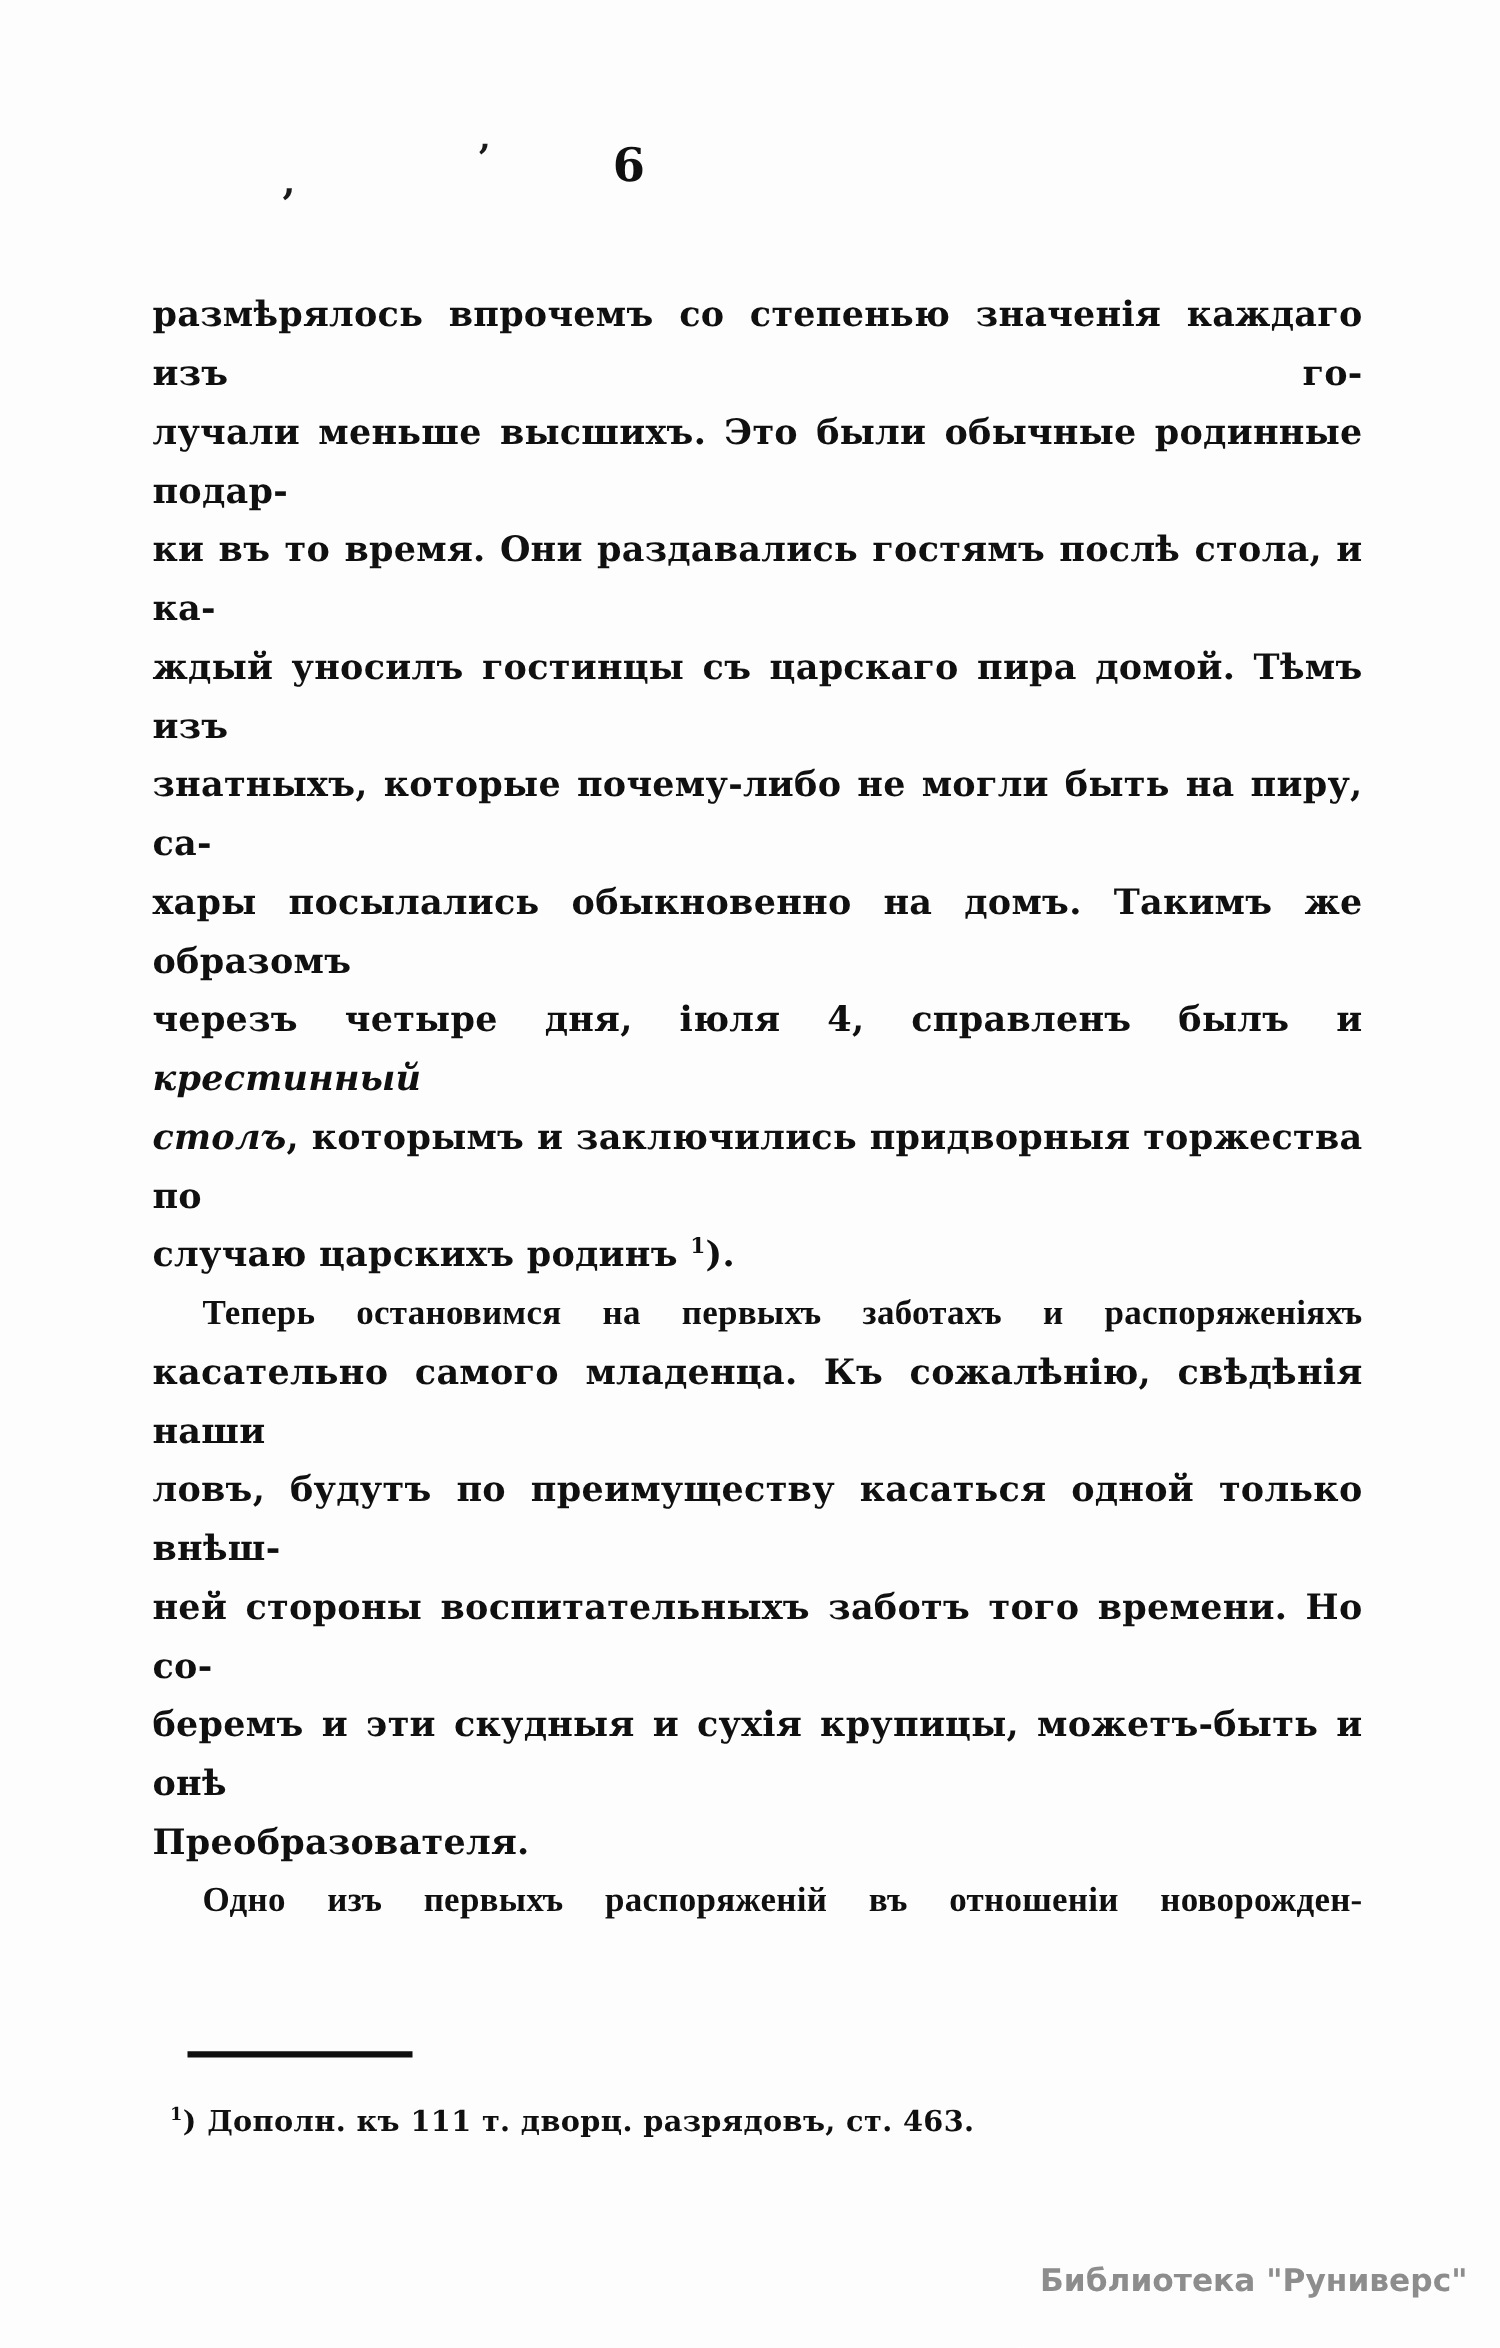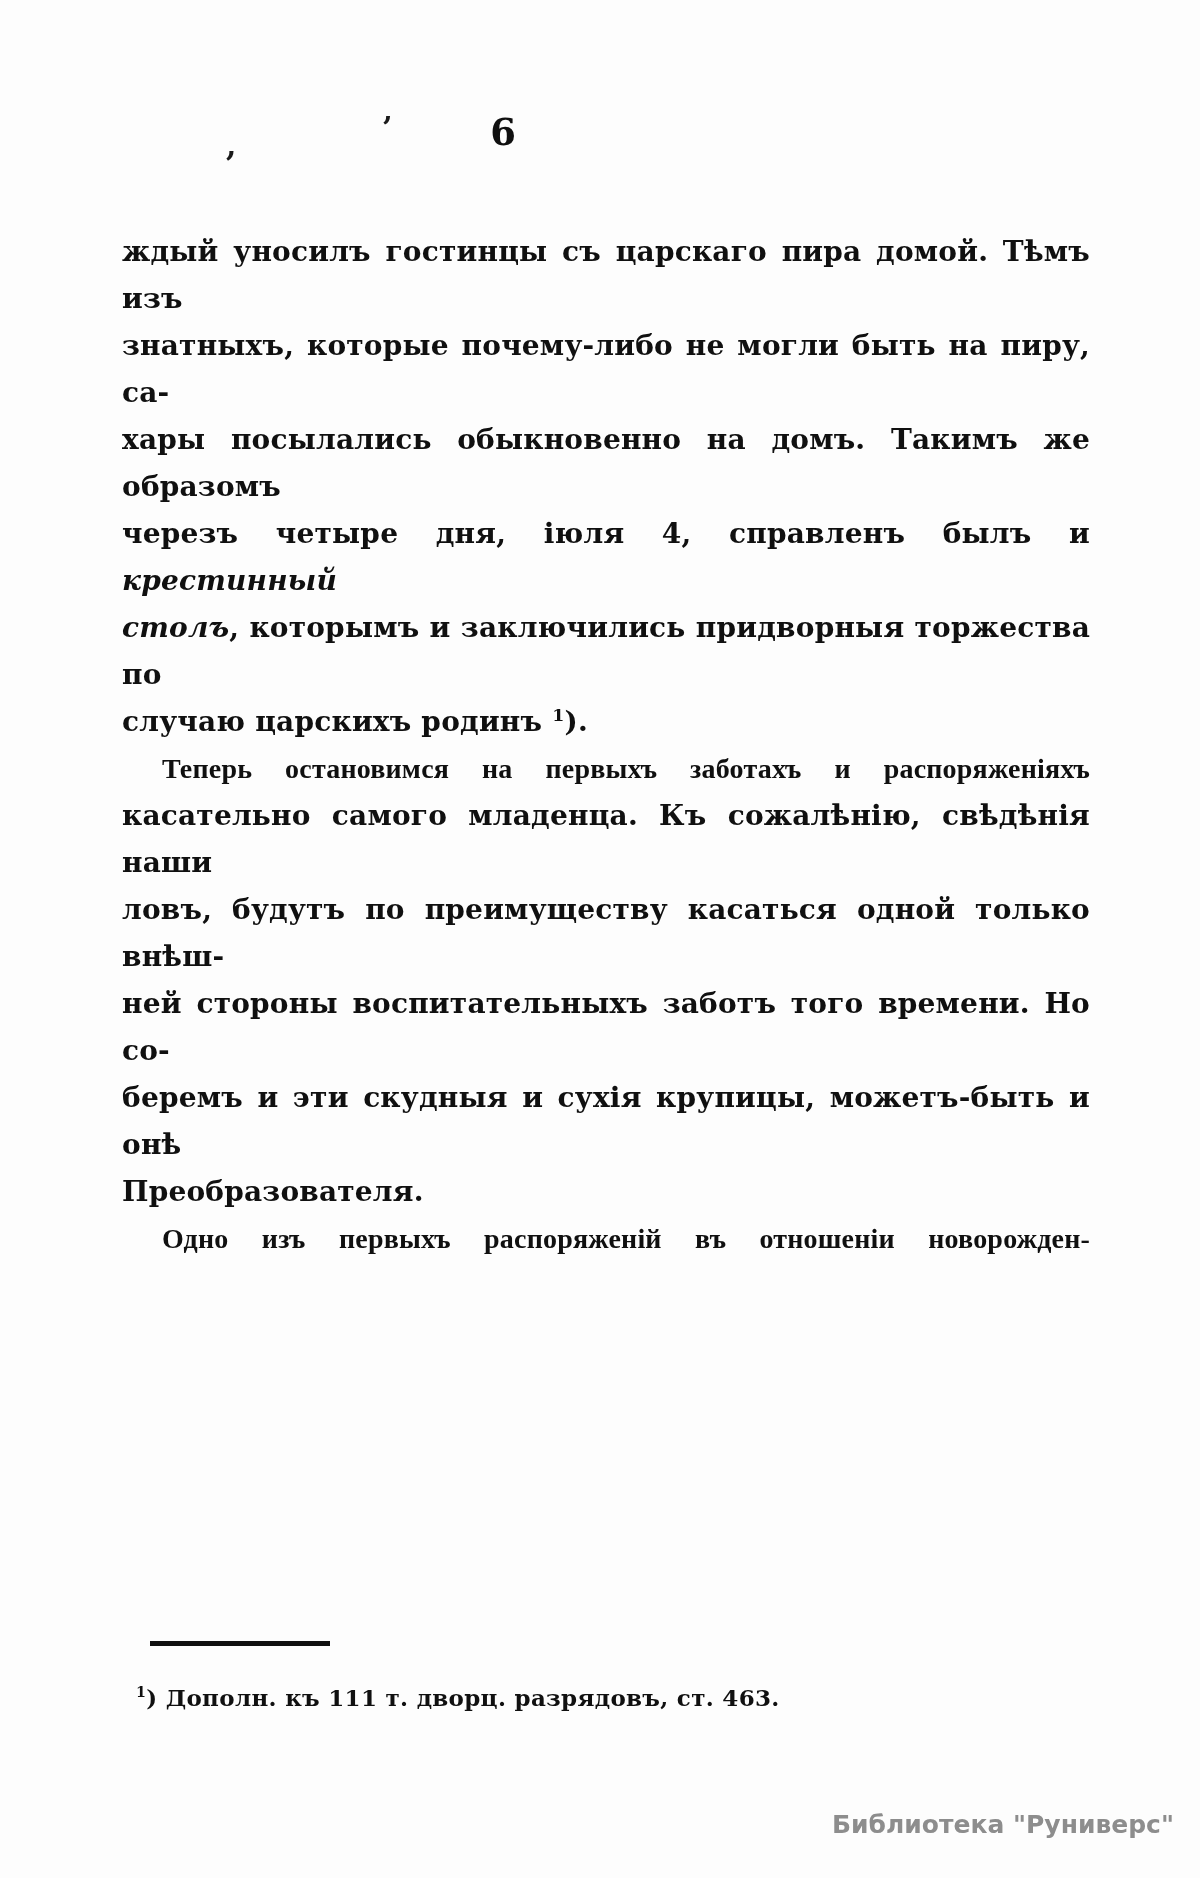--- a/index.html
+++ b/index.html
@@ -74,20 +74,23 @@
 </head>
 <body>
 
 <div class="page">
   <div class="page-number">6</div>
   <div class="stray stray-1">’</div>
   <div class="stray stray-2">,</div>
 
   <div id="body-text" class="body-text">
       <div class="para">
+        <div class="line"><span>размѣрялось впрочемъ со степенью значенія каждаго изъ го-</span></div>
+        <div class="line"><span>лучали меньше высшихъ. Это были обычные родинные подар-</span></div>
+        <div class="line"><span>ки въ то время. Они раздавались гостямъ послѣ стола, и ка-</span></div>
         <div class="line"><span>ждый уносилъ гостинцы съ царскаго пира домой. Тѣмъ изъ</span></div>
         <div class="line"><span>знатныхъ, которые почему-либо не могли быть на пиру, са-</span></div>
         <div class="line"><span>хары посылались обыкновенно на домъ. Такимъ же образомъ</span></div>
         <div class="line"><span>черезъ четыре дня, іюля 4, справленъ былъ и </span><em>крестинный</em></div>
         <div class="line"><em>столъ</em><span>, которымъ и заключились придворныя торжества по</span></div>
         <div class="line last"><span>случаю царскихъ родинъ </span><sup>1</sup><span>).</span></div>
       </div>
       <div class="para indent">
         <div class="line"><span>Теперь остановимся на первыхъ заботахъ и распоряженіяхъ</span></div>
         <div class="line"><span>касательно самого младенца. Къ сожалѣнію, свѣдѣнія наши</span></div>

